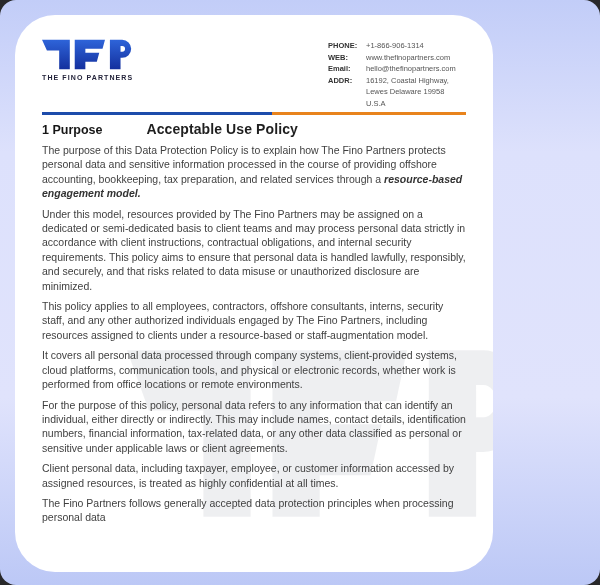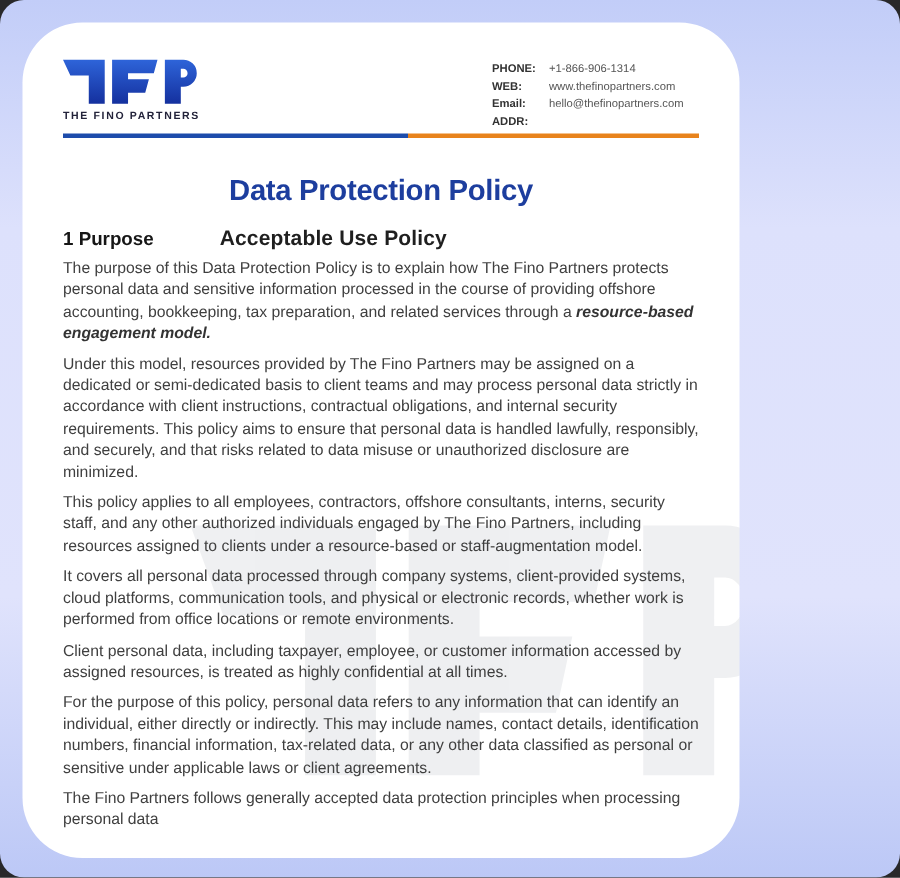--- a/index.html
+++ b/index.html
@@ -70,36 +70,36 @@
         </div>
 
         <div class="contact">
             <div class="c-label">PHONE:</div>
             <div class="c-value">+1-866-906-1314</div>
             <div class="c-label">WEB:</div>
             <div class="c-value">www.thefinopartners.com</div>
             <div class="c-label">Email:</div>
             <div class="c-value">hello@thefinopartners.com</div>
             <div class="c-label">ADDR:</div>
+            <div class="c-value">16192, Coastal Highway, Lewes Delaware 19958 U.S.A</div>
           </div>
       </div>
 
       <div class="divider">
         <div class="seg-blue"></div>
         <div class="seg-orange"></div>
       </div>
 
-      <h1 class="title">Data Protection Policy</h1>
 
       <div class="doc">
           <h2>1 Purpose<span class="badge">Acceptable Use Policy</span></h2>
           <p>The purpose of this Data Protection Policy is to explain how The Fino Partners protects personal data and sensitive information processed in the course of providing offshore accounting, bookkeeping, tax preparation, and related services through a <strong><em>resource-based engagement model.</em></strong></p>
           <p>Under this model, resources provided by The Fino Partners may be assigned on a dedicated or semi-dedicated basis to client teams and may process personal data strictly in accordance with client instructions, contractual obligations, and internal security requirements. This policy aims to ensure that personal data is handled lawfully, responsibly, and securely, and that risks related to data misuse or unauthorized disclosure are minimized.</p>
           <p>This policy applies to all employees, contractors, offshore consultants, interns, security staff, and any other authorized individuals engaged by The Fino Partners, including resources assigned to clients under a resource-based or staff-augmentation model.</p>
           <p>It covers all personal data processed through company systems, client-provided systems, cloud platforms, communication tools, and physical or electronic records, whether work is performed from office locations or remote environments.</p>
+          <p>For the purpose of this policy, personal data refers to any information that can identify an individual, either directly or indirectly. This may include names, contact details, identification numbers, financial information, tax-related data, or any other data classified as personal or sensitive under applicable laws or client agreements.</p>
           <p>Client personal data, including taxpayer, employee, or customer information accessed by assigned resources, is treated as highly confidential at all times.</p>
-          <p>For the purpose of this policy, personal data refers to any information that can identify an individual, either directly or indirectly. This may include names, contact details, identification numbers, financial information, tax-related data, or any other data classified as personal or sensitive under applicable laws or client agreements.</p>
           <p>The Fino Partners follows generally accepted data protection principles when processing personal data</p>
         </div>
 
     </div>
   </div>
 </div>
 
 </body></html>

